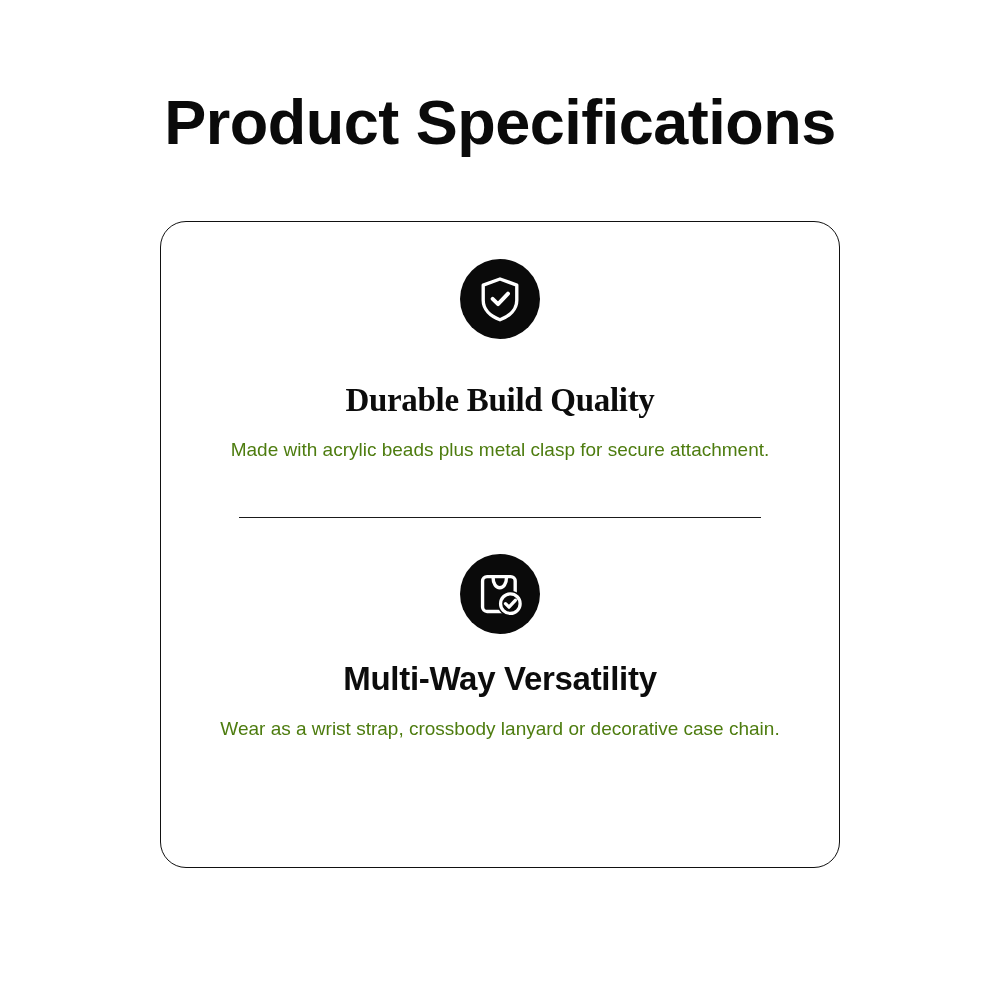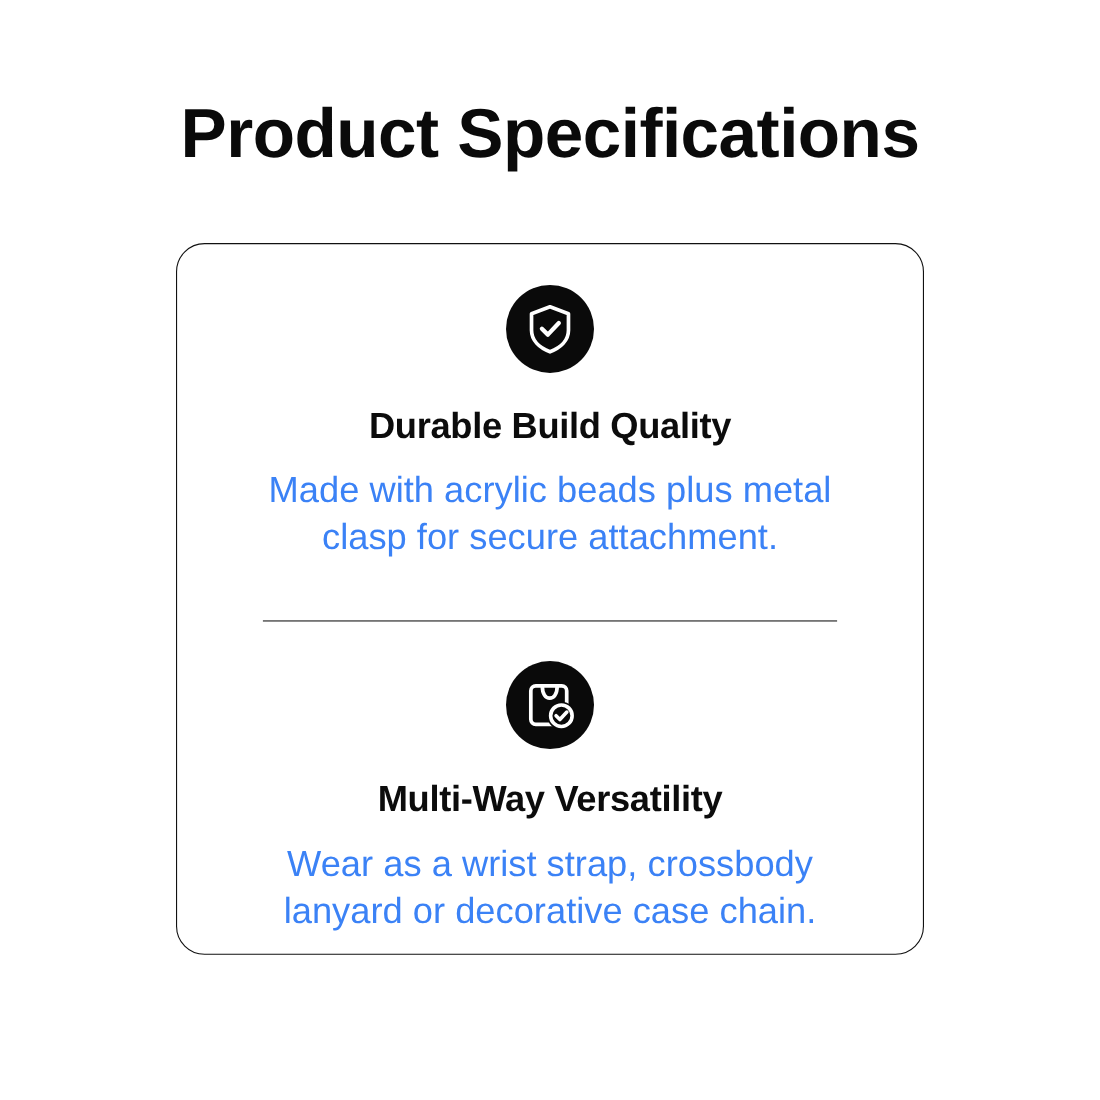--- a/index.html
+++ b/index.html
@@ -80,29 +80,29 @@
     margin: 0;
     padding: 0 20px;
     font-size: 33px;
     font-weight: 700;
     color: #0c0c0c;
     letter-spacing: -0.3px;
     text-align: center;
     line-height: 1.15;
     white-space: nowrap;
   }
-  .spec-section.first .spec-heading { margin-top: 29px; }
+  .spec-section.first .spec-heading { margin-top: 43px; font-family: Liberation Serif, serif; }
   .spec-section.second .spec-heading { margin-top: 26px; }
 
   .spec-body {
     margin: 0;
     padding: 0 58px;
-    font-size: 33px;
+    font-size: 19px;
     font-weight: 400;
-    color: #3b82f6;
+    color: #4d7c0f;
     text-align: center;
     line-height: 1.3;
     max-width: 560px;
   }
   .spec-section.first .spec-body { margin-top: 18px; }
   .spec-section.second .spec-body { margin-top: 19px; }
 
   .spec-divider {
     width: 522px;
     height: 0;

